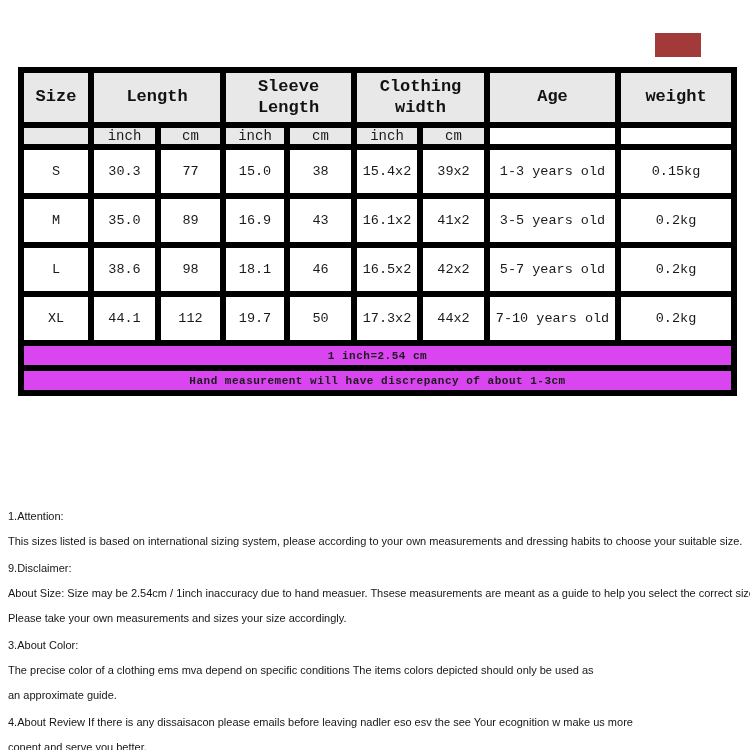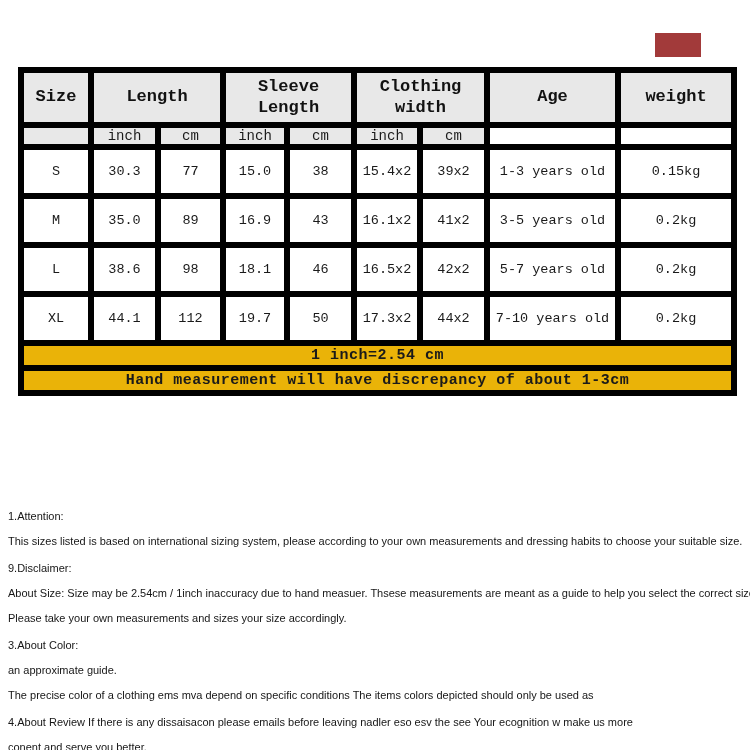--- a/index.html
+++ b/index.html
@@ -39,22 +39,22 @@
     color: #121212;
   }
   .subhdr { height: 22px; font-size: 14px; color: #1a1a1a; margin-top: 32px; }
   .subhdr-gray { background: #e8e8e8; }
   .subhdr-white { background: #ffffff; }
   .datarow td { height: 49px; font-size: 13.5px; background: #ffffff; }
   .footrow td {
     height: 25px;
     font-family: "DejaVu Sans Mono", monospace;
     font-weight: bold;
-    font-size: 15px;
-    background: #eab308;
+    font-size: 11px;
+    background: #d946ef;
     letter-spacing: 0.5px;
   }
   .notes {
     position: absolute;
     left: 8px; top: 498px;
     width: 738px;
     font-size: 11px;
     line-height: 14px;
     color: #161616;
   }
@@ -156,20 +156,20 @@
     <div class="note-line">1.Attention:</div>
     <div class="note-line">This sizes listed is based on international sizing system, please according to your own measurements and dressing habits to choose your suitable size.</div>
   </div>
   <div class="note-block">
     <div class="note-line">9.Disclaimer:</div>
     <div class="note-line">About Size: Size may be 2.54cm / 1inch inaccuracy due to hand measuer. Thsese measurements are meant as a guide to help you select the correct size.</div>
     <div class="note-line">Please take your own measurements and sizes your size accordingly.</div>
   </div>
   <div class="note-block">
     <div class="note-line">3.About Color:</div>
+    <div class="note-line">The precise color of a clothing ems mva depend on specific conditions The items colors depicted should only be used as</div>
     <div class="note-line">an approximate guide.</div>
-    <div class="note-line">The precise color of a clothing ems mva depend on specific conditions The items colors depicted should only be used as</div>
   </div>
   <div class="note-block">
     <div class="note-line">4.About Review If there is any dissaisacon please emails before leaving nadler eso esv the see Your ecognition w make us more</div>
     <div class="note-line">conent and serve you better.</div>
   </div>
 </div>
 
 </body></html>

